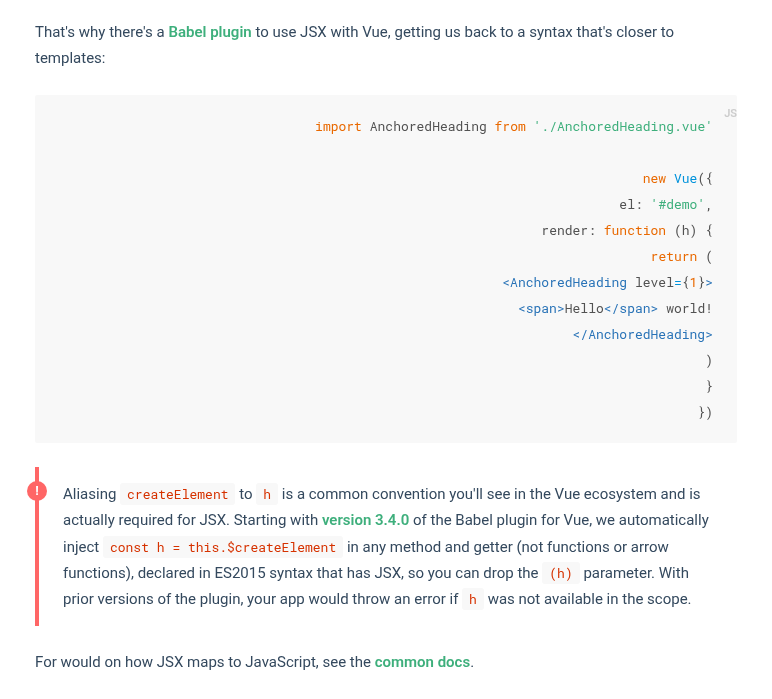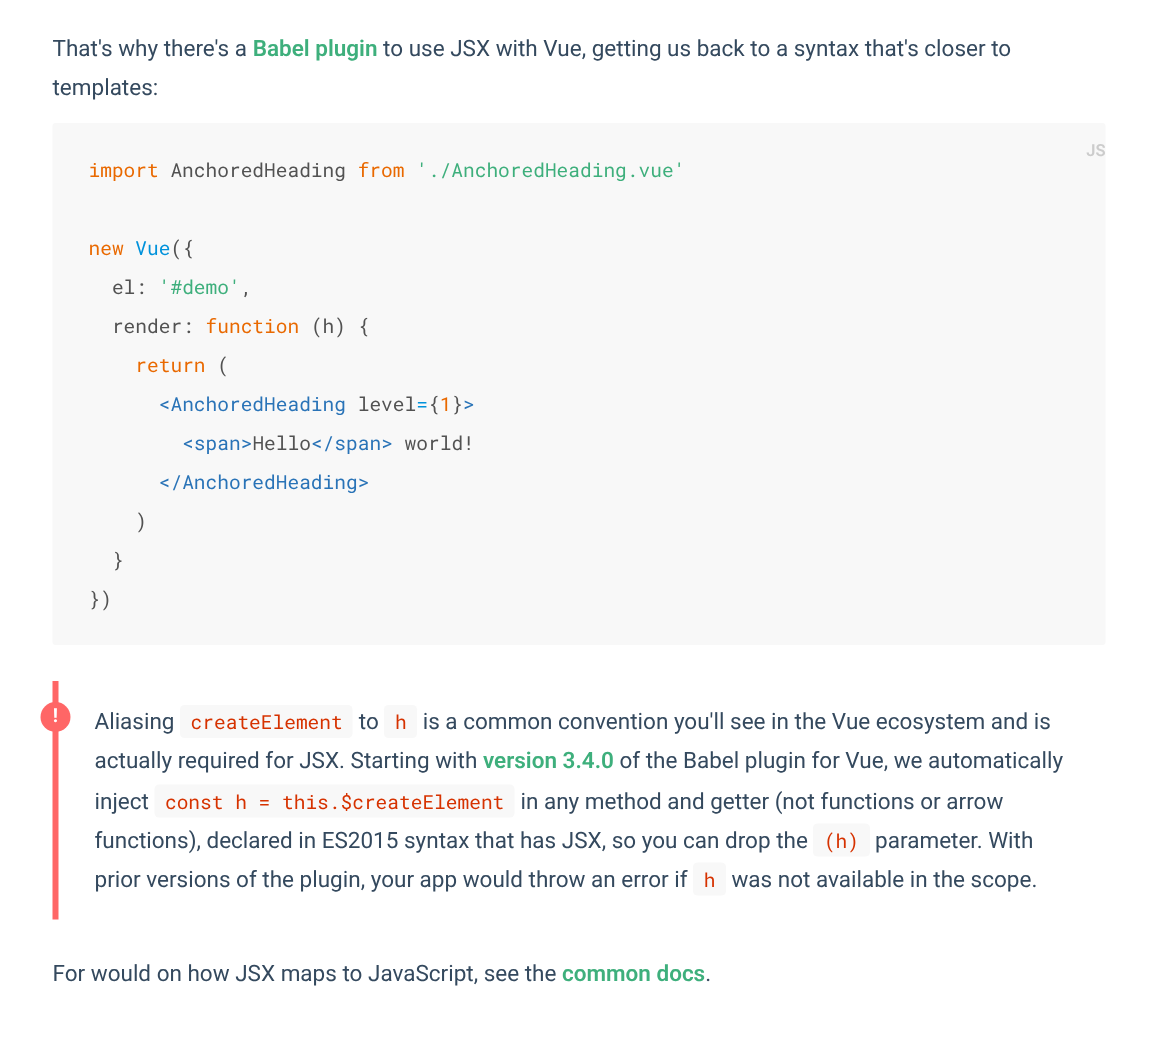--- a/index.html
+++ b/index.html
@@ -9,21 +9,21 @@
     }
     body {
       font-family: -apple-system, BlinkMacSystemFont, "Segoe UI", Roboto, Helvetica, Arial, sans-serif;
       color: #34495e;
       background: #ffffff;
       padding: 20px 35px;
       font-size: 15px;
       line-height: 1.7;
     }
     .intro-text {
-      margin-bottom: 11px;
+      margin-bottom: 24px;
     }
     .link {
       color: #3eaf7c;
       font-weight: 600;
       text-decoration: none;
     }
     .code-block {
       background: #f8f8f8;
       border-radius: 2px;
       padding: 18px 24px;
@@ -40,20 +40,21 @@
       top: 8px;
       right: 0;
       font-size: 11px;
       color: #ccc;
       font-weight: 600;
       font-family: -apple-system, BlinkMacSystemFont, "Segoe UI", Roboto, sans-serif;
     }
     pre {
       white-space: pre;
       font-family: inherit;
+      text-align: right;
     }
     .tok-keyword { color: #e96900; }
     .tok-string { color: #3eaf7c; }
     .tok-func { color: #0092db; }
     .tok-attr { color: #525252; }
     .tok-punc { color: #525252; }
     .tok-operator { color: #0092db; }
     .tok-tag { color: #2973b7; }
     .tok-tagpunc { color: #2973b7; }
     .tok-number { color: #e96900; }

